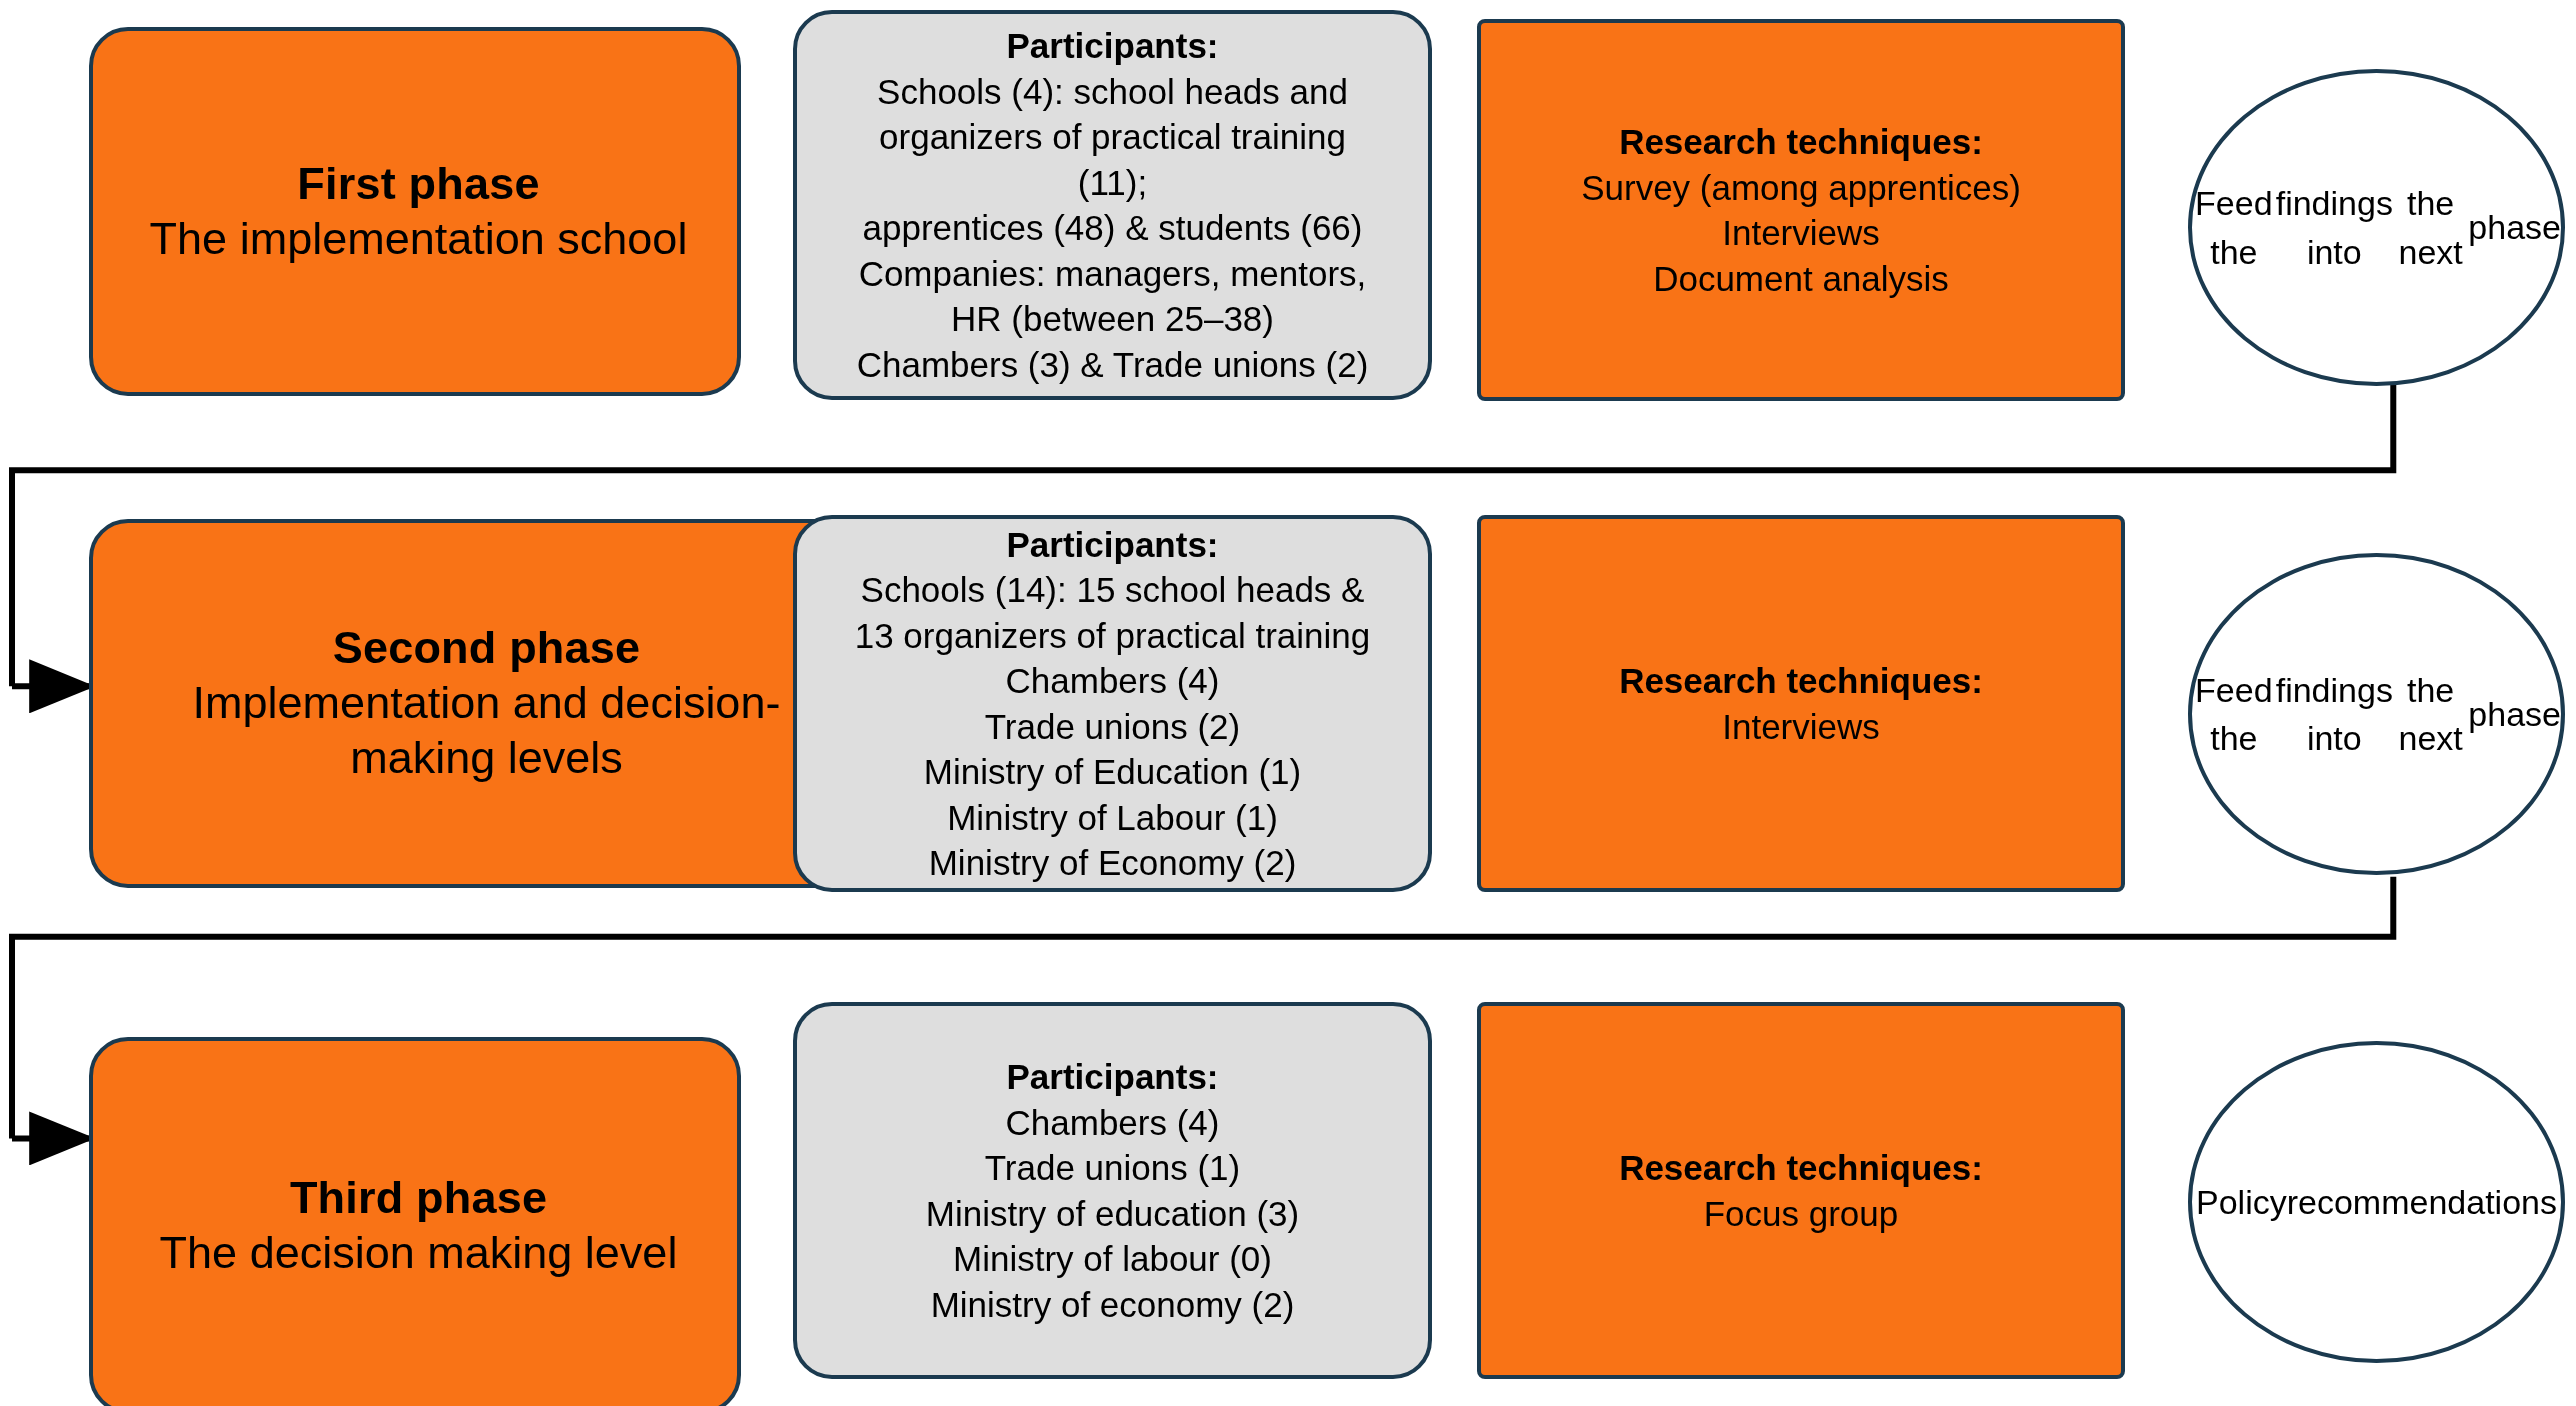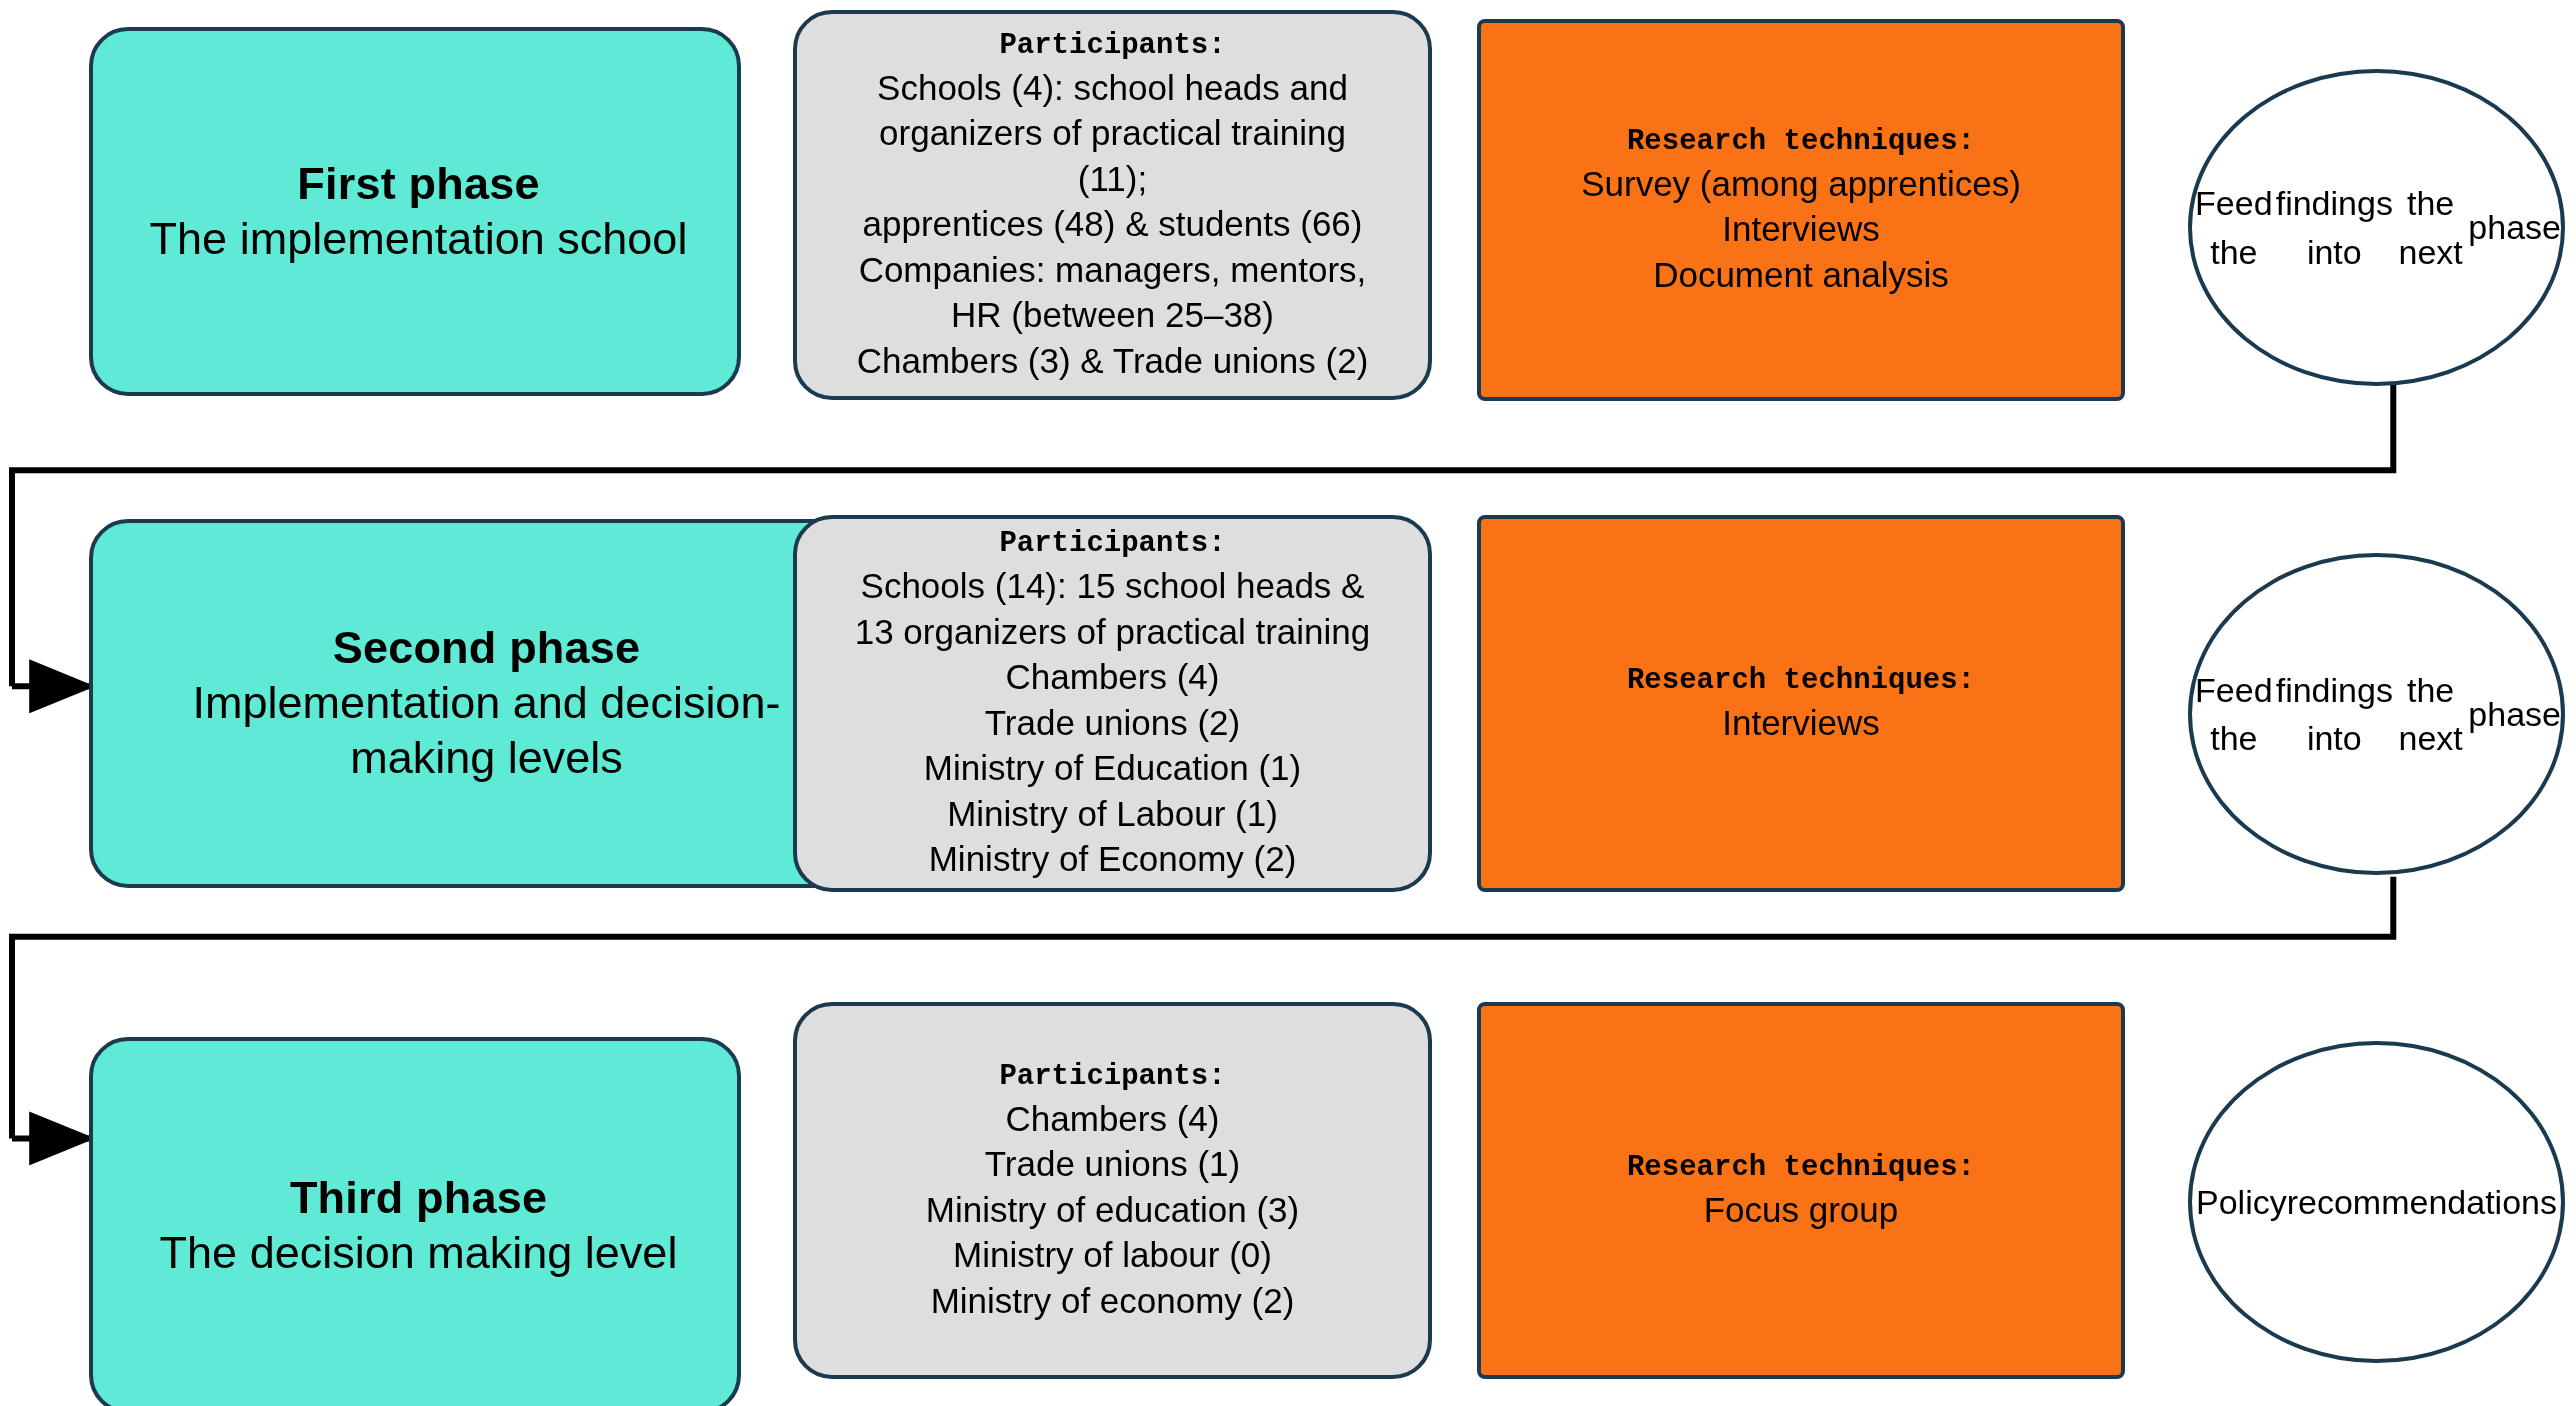--- a/index.html
+++ b/index.html
@@ -14,33 +14,33 @@
 
   .node{position:absolute;box-sizing:border-box;}
 
   .rbox{
     border:4.3px solid #1b3a4f;
     border-radius:39px;
     display:flex;flex-direction:column;align-items:center;justify-content:center;
     text-align:center;
     color:#000000;
   }
-  .phase-box{background:#5eead4;padding-left:7px;}
+  .phase-box{background:#f97316;padding-left:7px;}
   .participants-box{background:#dedede;}
   .techniques-box{background:#f97316;border-radius:8px;}
 
   .phase-title{
     font-weight:bold;font-size:45px;line-height:1.22;letter-spacing:0.2px;
   }
   .phase-sub{
     font-weight:normal;font-size:45px;line-height:1.22;
     padding:0 22px;
   }
 
-  .blk-head{font-weight:bold;font-size:29px;line-height:1.30;font-family:Liberation Mono, monospace;}
+  .blk-head{font-weight:bold;font-size:35px;line-height:1.30;}
   .blk-line{font-weight:normal;font-size:35px;line-height:1.30;}
   .body-wrap{padding:0 12px;width:100%;box-sizing:border-box;}
 
   .ellipse{
     border:4.3px solid #1b3a4f;
     background:#ffffff;
     border-radius:50%;
     display:flex;flex-direction:row;align-items:center;justify-content:center;
     text-align:center;
   }

